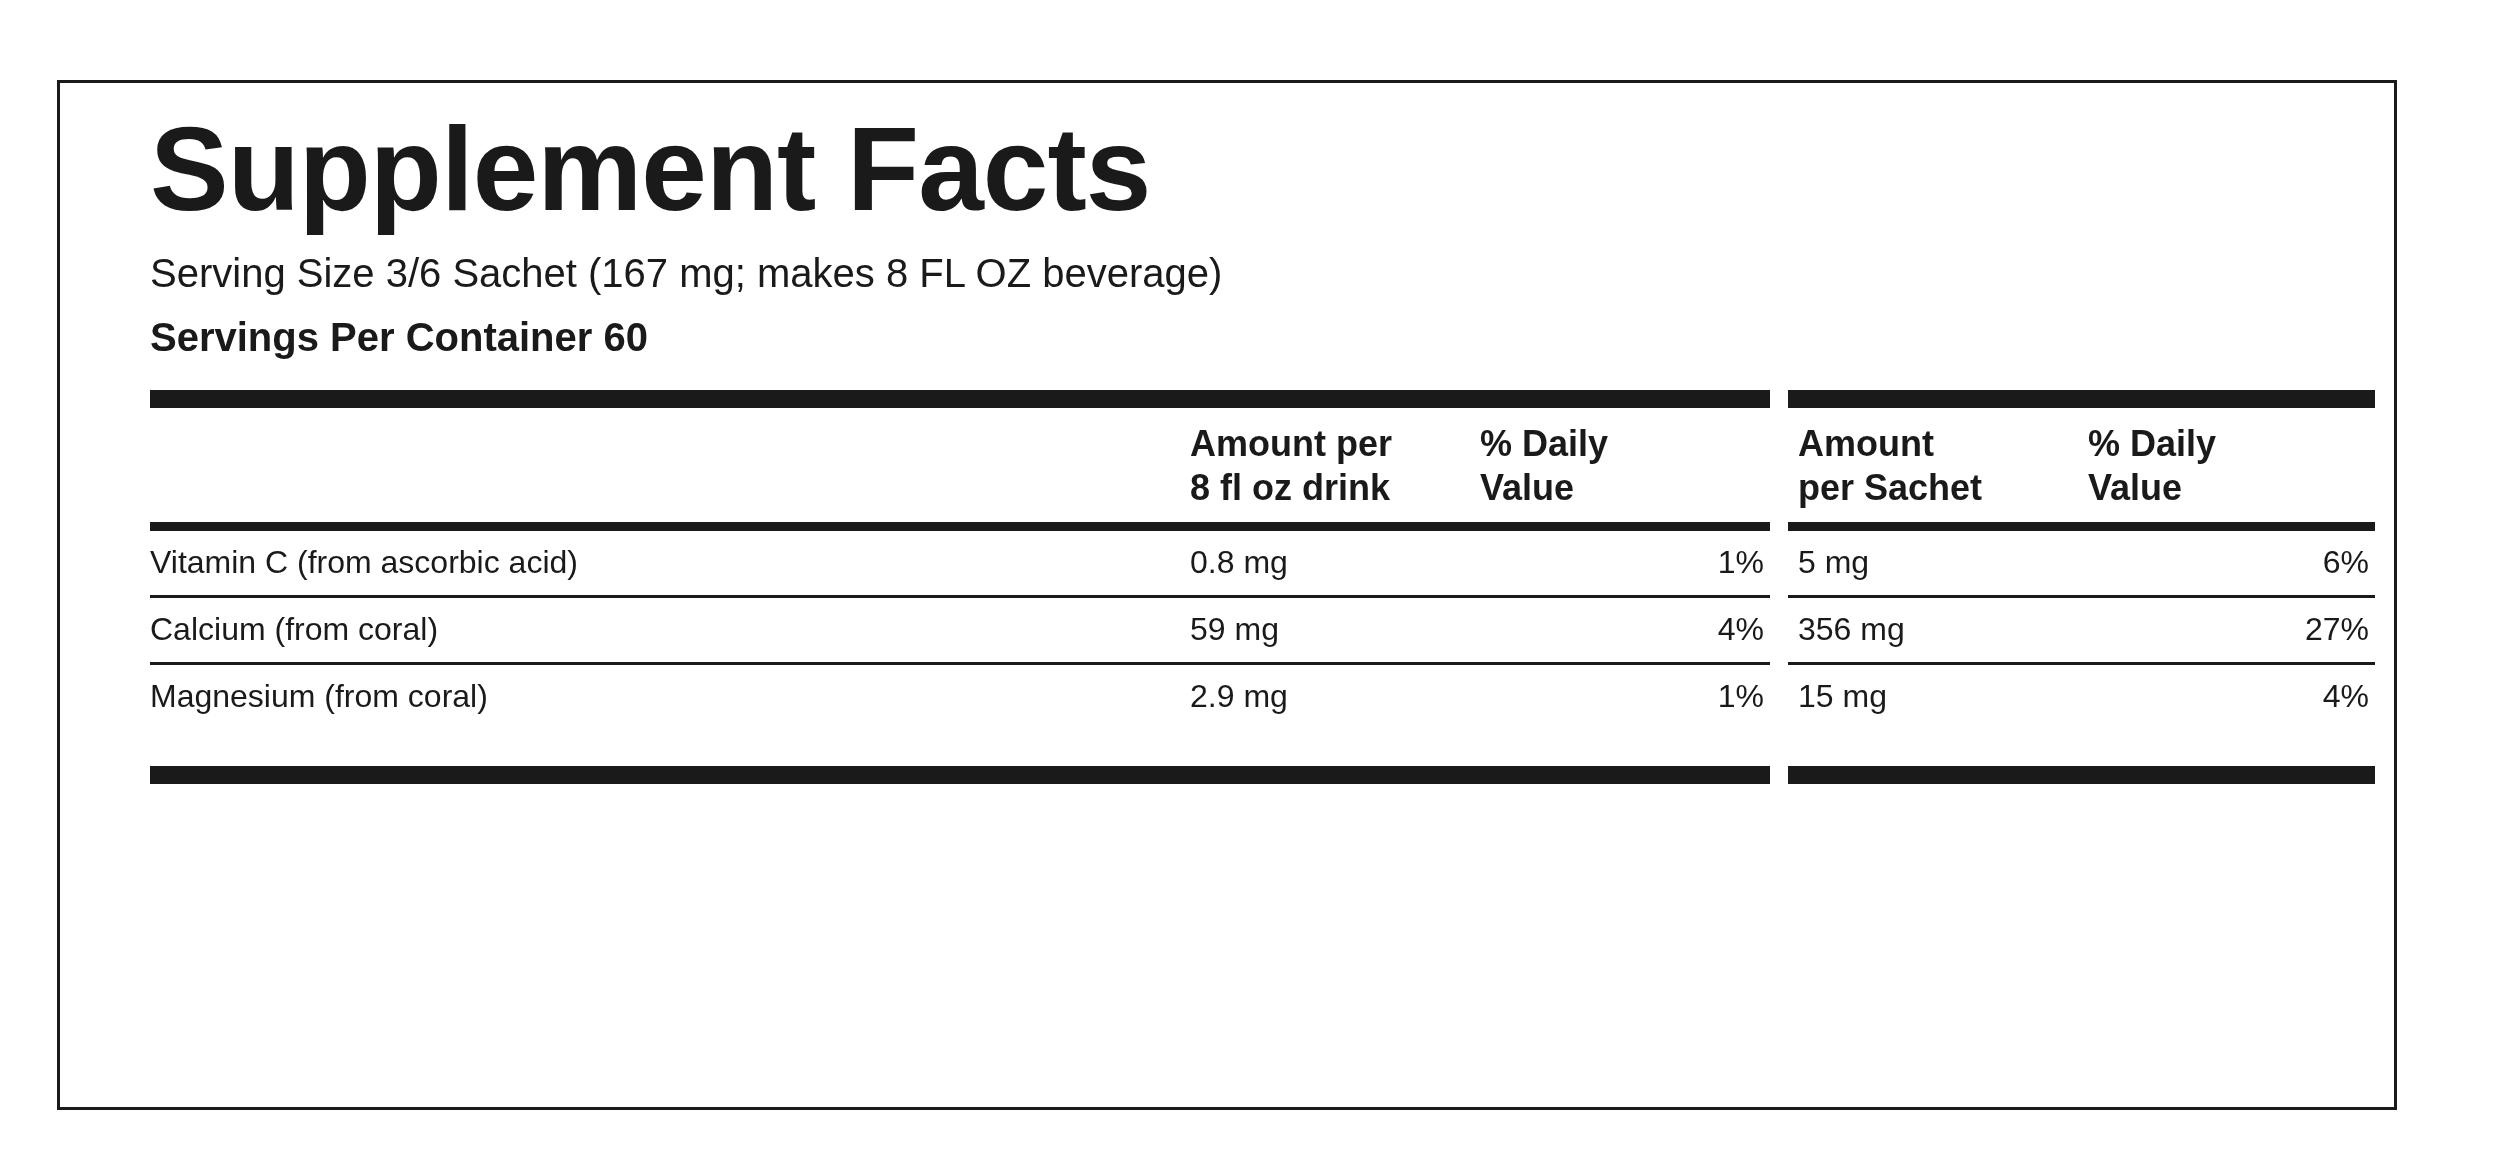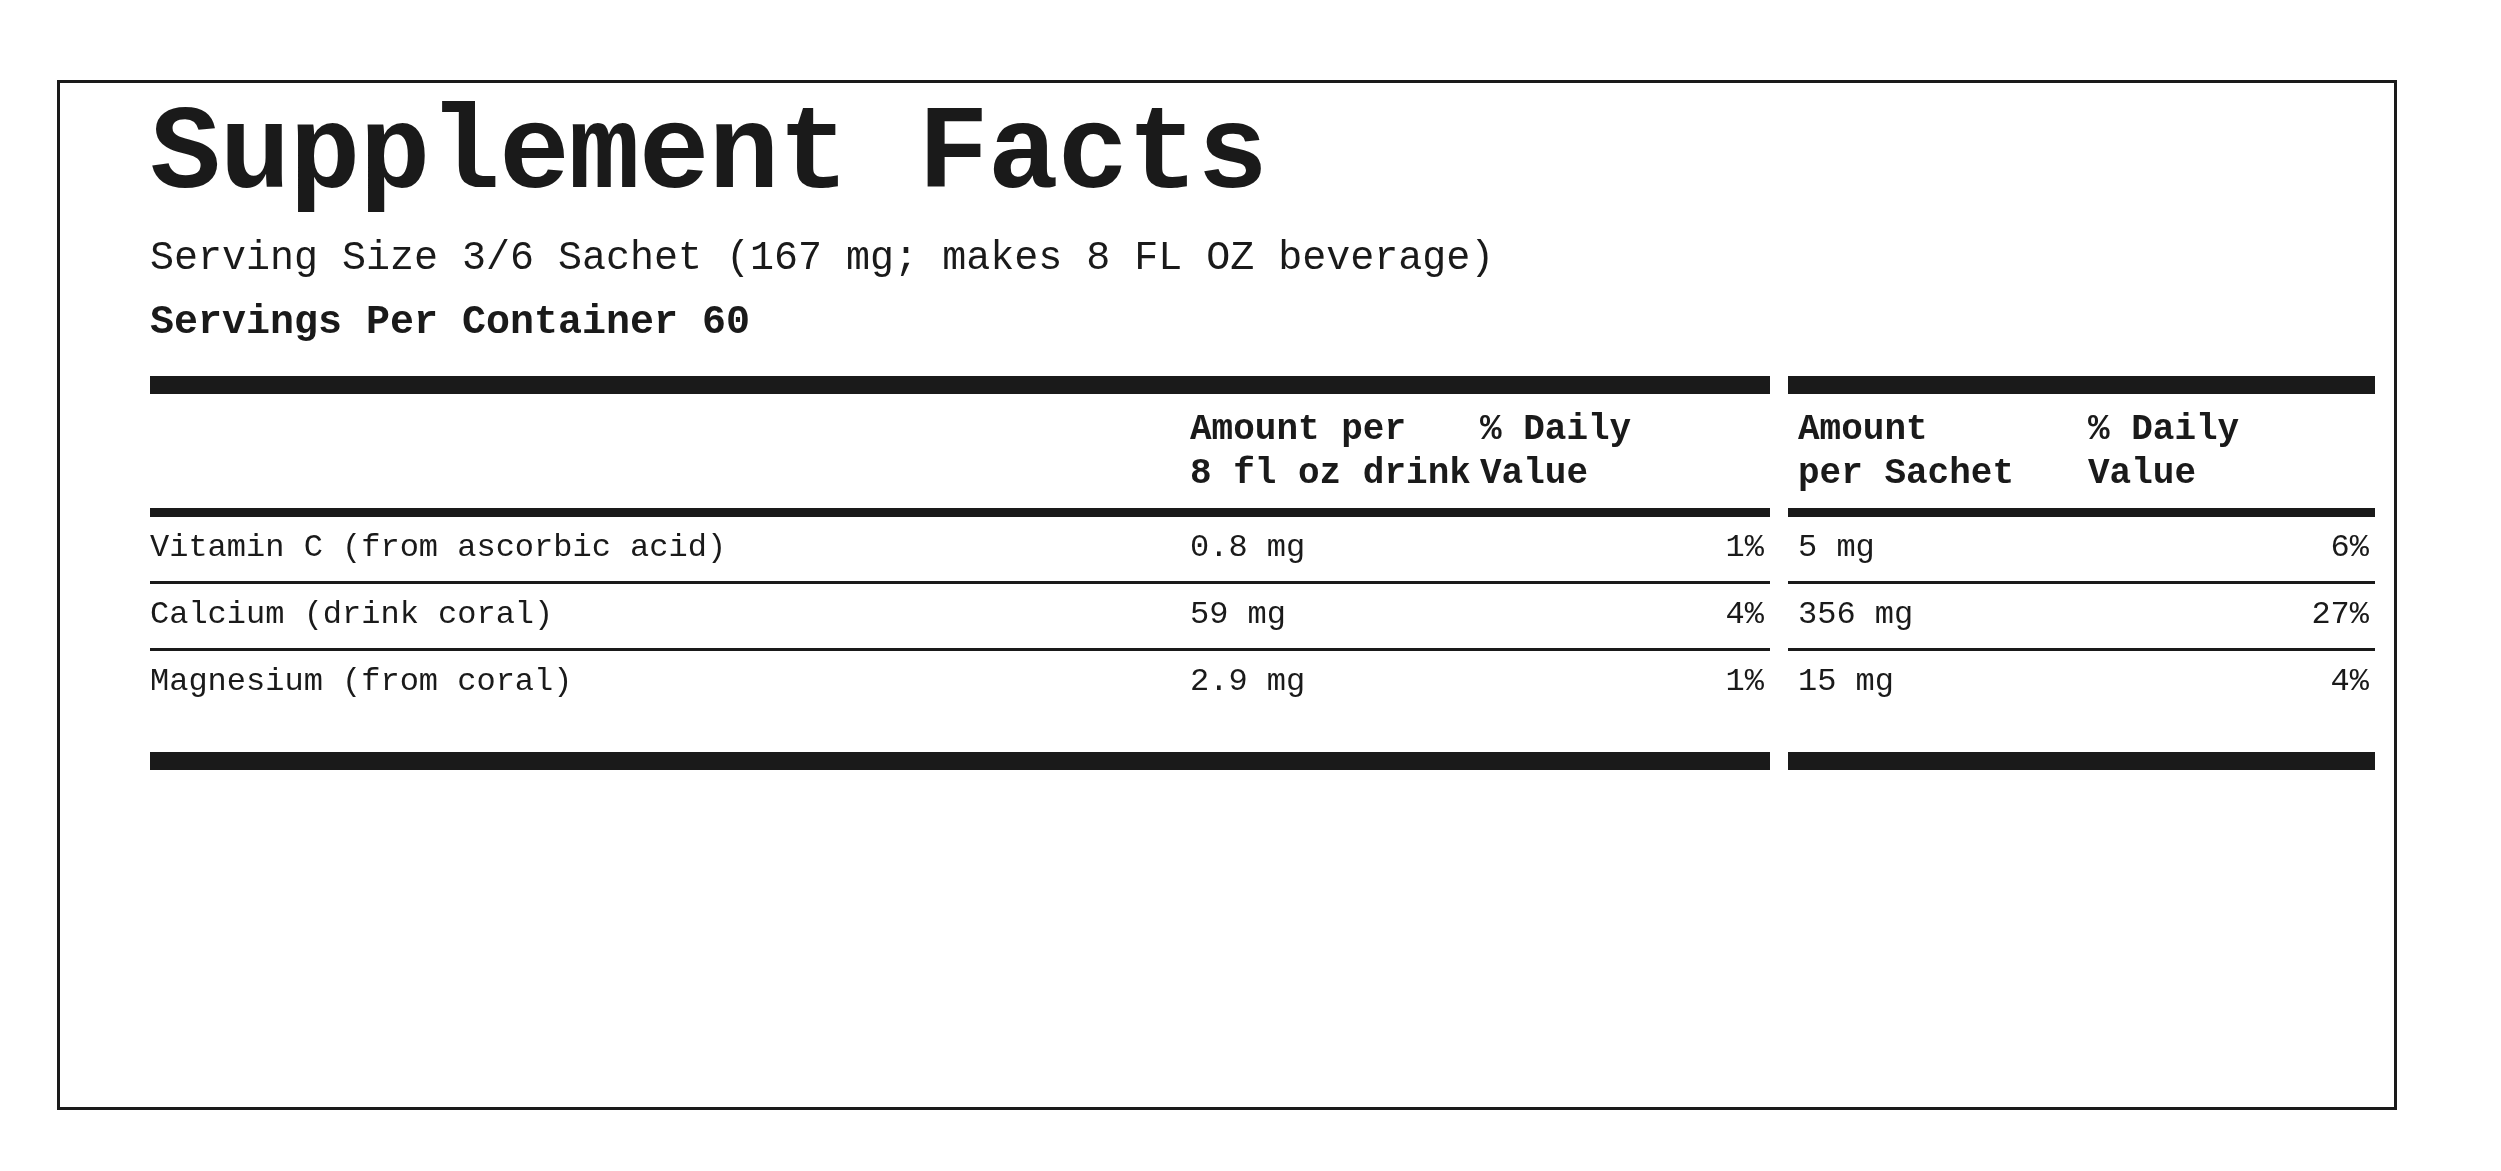--- a/index.html
+++ b/index.html
@@ -22,23 +22,22 @@
     width: 2340px;
     height: 1030px;
     border: 3px solid #1a1a1a;
     background: #ffffff;
     box-sizing: border-box;
   }
 
   .inner {
     position: absolute;
     left: 90px;
-    top: 11px;
+    top: 25px;
     right: 40px;
-    font-family: Liberation Mono, monospace;
   }
 
   .title {
     font-size: 118px;
     font-weight: bold;
     line-height: 1.05;
     letter-spacing: -1px;
     margin: 0 0 10px 0;
     white-space: nowrap;
   }
@@ -219,21 +218,21 @@
             </td>
         <td class="gapcell">
               <div></div>
             </td>
         <td colspan="2">
               <div></div>
             </td>
       </tr>
 
       <tr>
-        <td class="cell">Calcium (drink coral)</td>
+        <td class="cell">Calcium (from coral)</td>
         <td class="cell">
               <span class="pad-l">59 mg</span>
             </td>
         <td class="cell right">
               <span class="pad-r">4%</span>
             </td>
         <td class="cell"></td>
         <td class="cell">
               <span class="pad-l">356 mg</span>
             </td>

